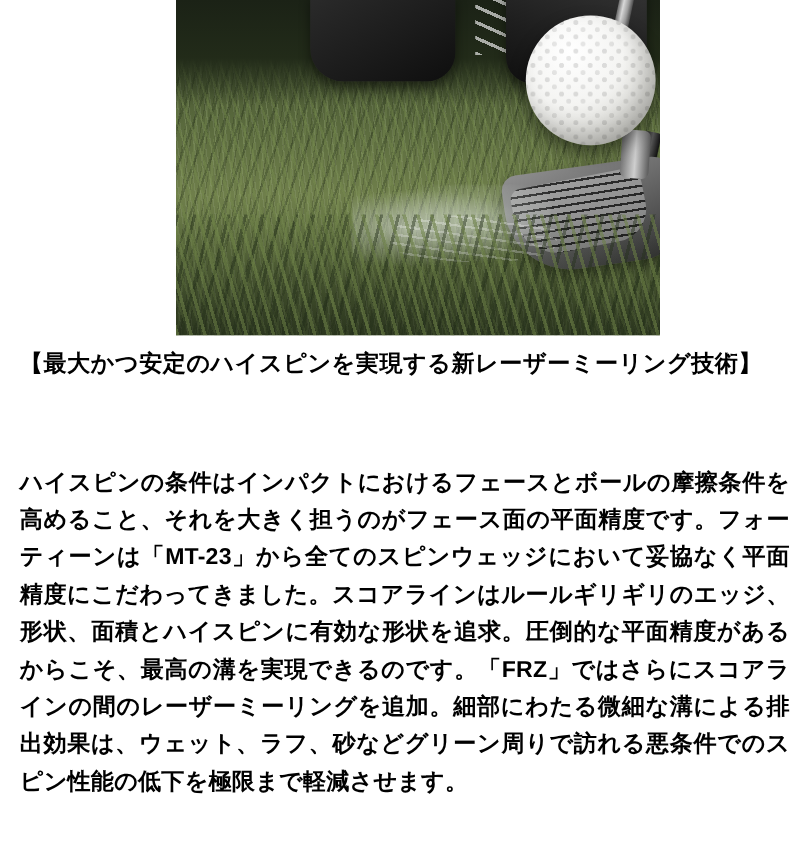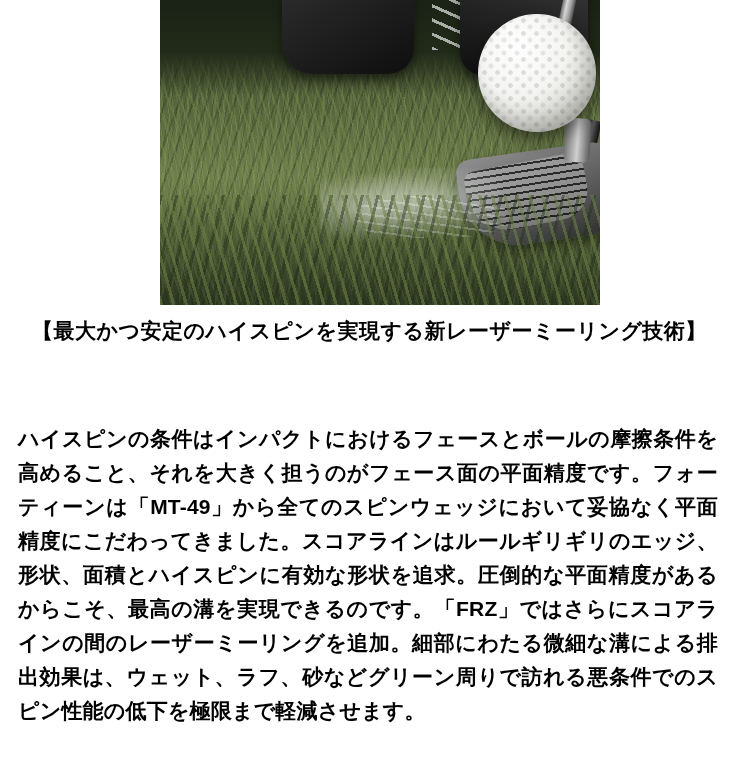--- a/index.html
+++ b/index.html
@@ -175,21 +175,21 @@
     left: 0; bottom: 0; width: 440px; height: 110px;
     background:
       repeating-linear-gradient(74deg, rgba(108,128,70,.55) 0px, rgba(108,128,70,.55) 3px, rgba(0,0,0,0) 3px, rgba(0,0,0,0) 12px),
       repeating-linear-gradient(104deg, rgba(36,48,26,.45) 0px, rgba(36,48,26,.45) 3px, rgba(0,0,0,0) 3px, rgba(0,0,0,0) 15px),
       linear-gradient(180deg, rgba(0,0,0,0) 0%, rgba(22,30,16,.45) 100%);
   }
 
   
   .heading {
     position: absolute;
-    left: 32px;
+    left: 18px;
     top: 315px;
     width: 694px;
     font-size: 21px;
     font-weight: bold;
     line-height: 1.55;
     letter-spacing: .5px;
     color: #000;
   }
   .body-copy {
     position: absolute;
@@ -230,15 +230,15 @@
       <div class="spray2"></div>
       <div class="ball">
         <div class="dimples"></div>
       </div>
       <div class="fg-grass"></div>
     </div>
   </div>
 
   <div class="heading">【最大かつ安定のハイスピンを実現する新レーザーミーリング技術】</div>
 
-  <div class="body-copy">ハイスピンの条件はインパクトにおけるフェースとボールの摩擦条件を高めること、それを大きく担うのがフェース面の平面精度です。フォーティーンは「MT-49」から全てのスピンウェッジにおいて妥協なく平面精度にこだわってきました。スコアラインはルールギリギリのエッジ、形状、面積とハイスピンに有効な形状を追求。圧倒的な平面精度があるからこそ、最高の溝を実現できるのです。「FRZ」ではさらにスコアラインの間のレーザーミーリングを追加。細部にわたる微細な溝による排出効果は、ウェット、ラフ、砂などグリーン周りで訪れる悪条件でのスピン性能の低下を極限まで軽減させます。</div>
+  <div class="body-copy">ハイスピンの条件はインパクトにおけるフェースとボールの摩擦条件を高めること、それを大きく担うのがフェース面の平面精度です。フォーティーンは「MT-23」から全てのスピンウェッジにおいて妥協なく平面精度にこだわってきました。スコアラインはルールギリギリのエッジ、形状、面積とハイスピンに有効な形状を追求。圧倒的な平面精度があるからこそ、最高の溝を実現できるのです。「FRZ」ではさらにスコアラインの間のレーザーミーリングを追加。細部にわたる微細な溝による排出効果は、ウェット、ラフ、砂などグリーン周りで訪れる悪条件でのスピン性能の低下を極限まで軽減させます。</div>
 
 </div>
 
 </body></html>

